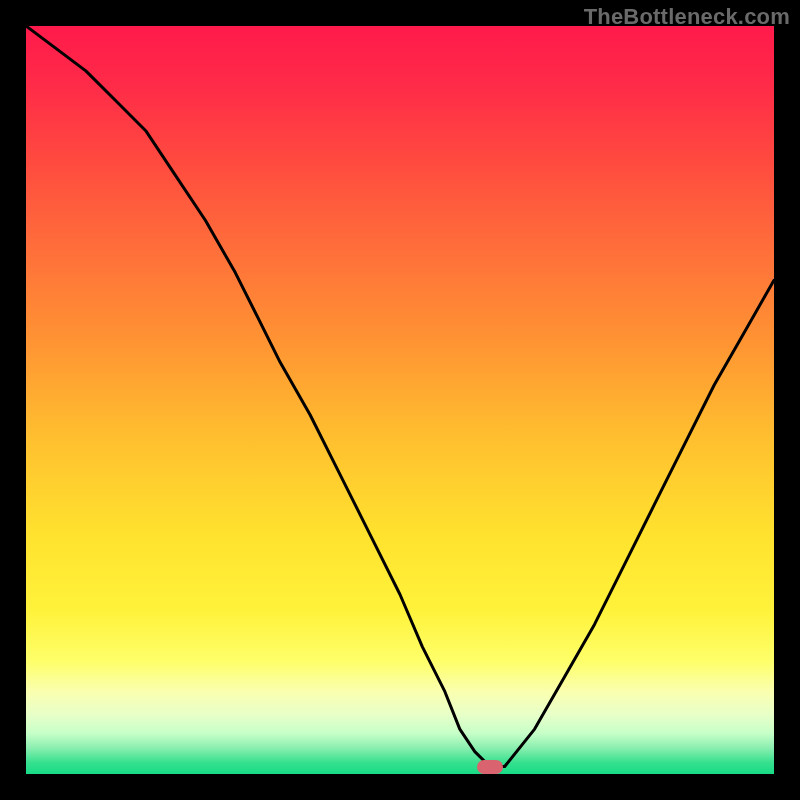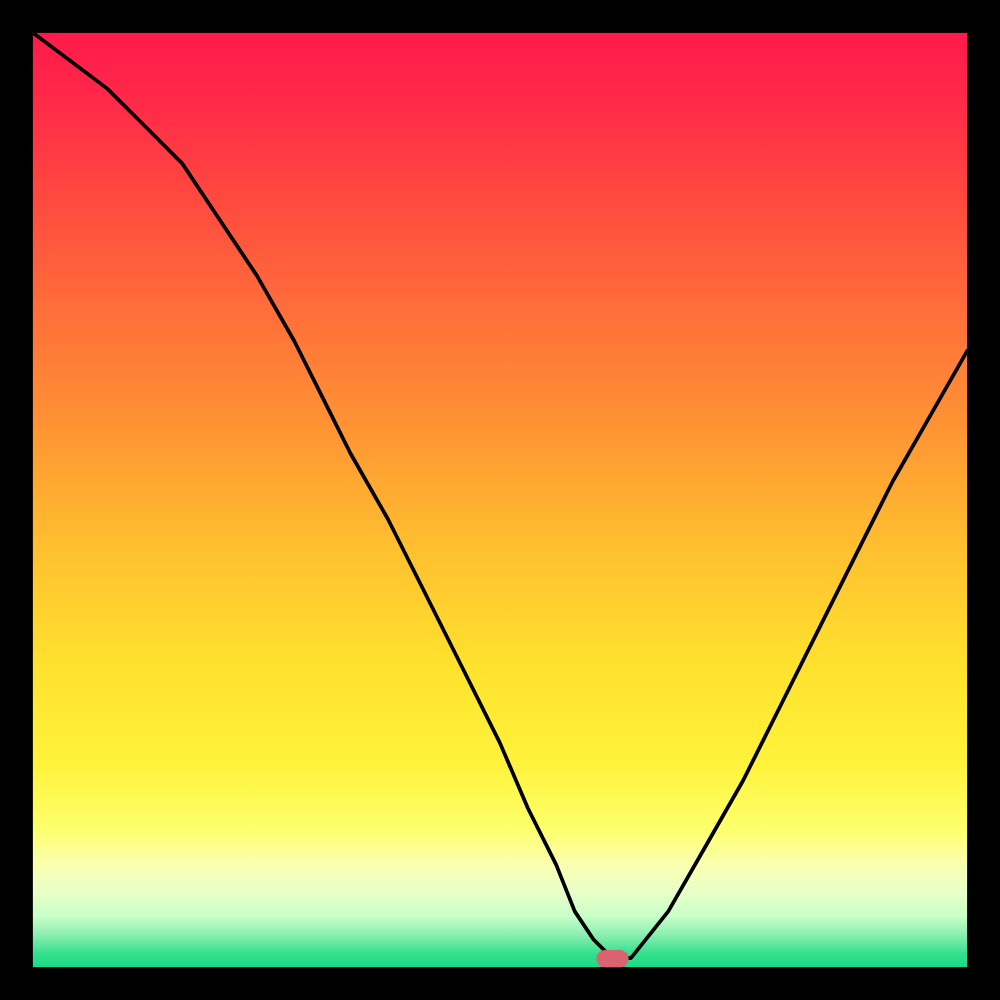--- a/index.html
+++ b/index.html
@@ -54,20 +54,21 @@
     font-weight: 600;
     color: #6a6a6a;
     letter-spacing: 0.2px;
   }
 </style>
 </head>
 <body>
 
 <div class="frame">
 
+  <div class="watermark">TheBottleneck.com</div>
 
   <div class="plot-area">
     <svg class="gradient" viewBox="0 0 748 748" preserveAspectRatio="none">
       <defs>
         <linearGradient id="bg-grad" x1="0" y1="0" x2="0" y2="1">
             <stop offset="0%" stop-color="#ff1a4b"></stop>
             <stop offset="8%" stop-color="#ff2b48"></stop>
             <stop offset="18%" stop-color="#ff4a3f"></stop>
             <stop offset="30%" stop-color="#ff6f3a"></stop>
             <stop offset="42%" stop-color="#ff9333"></stop>

